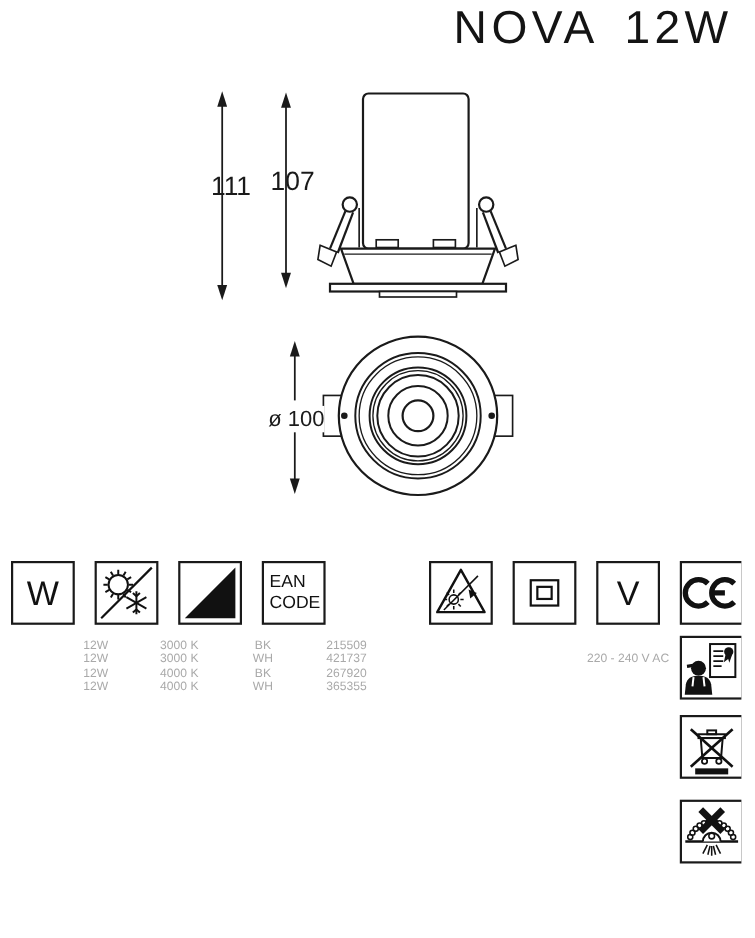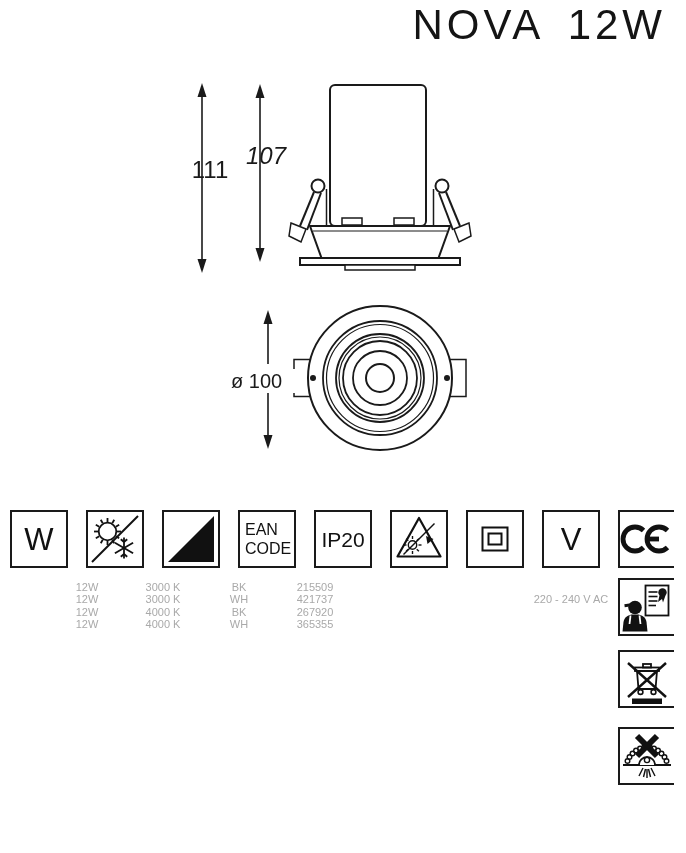--- a/index.html
+++ b/index.html
@@ -2,21 +2,21 @@
 <html><head>
 <meta charset="utf-8">
 <style>
   html,body{margin:0;padding:0;background:#fff;}
   #canvas{position:relative;width:674px;height:853px;background:#fff;overflow:hidden;
           font-family:"Liberation Sans",sans-serif;color:#1a1a1a;border-radius:19px;}
   .abs{position:absolute;}
   .title{font-size:42px;font-weight:400;letter-spacing:4px;word-spacing:10px;
          white-space:nowrap;color:#141414;line-height:1;}
   .dim-label{font-size:24px;text-align:center;color:#1a1a1a;line-height:1;}
-  .dia-label{font-size:20px;text-align:left;color:#1a1a1a;line-height:1;
+  .dia-label{font-size:20px;text-align:right;color:#1a1a1a;line-height:1;
              background:#fff;padding:2px 0;}
   .icon-box{position:absolute;width:54px;height:54px;border:2px solid #1a1a1a;
             background:#fff;display:flex;align-items:center;justify-content:center;}
   .big-letter{font-size:31px;font-weight:400;color:#111;line-height:1;}
   .ip-text{font-size:21px;font-weight:500;color:#111;line-height:1;}
   .ean-text{font-size:16px;font-weight:500;color:#111;line-height:19px;
             white-space:pre-line;width:100%;padding-left:5px;box-sizing:border-box;}
   .spec-table{position:absolute;left:1px;top:581px;width:304px;
               font-size:11px;color:#a9a9a9;padding-left:48px;}
   .spec-row{display:flex;height:12.4px;line-height:12.4px;}
@@ -64,21 +64,21 @@
       <rect x="214" y="138" width="20" height="7" stroke-width="1.5" fill="#fff"></rect>
 
       <path d="M130 146 L270 146 L258.5 178 L141.5 178 Z" stroke-width="2" fill="#fff"></path>
       <line x1="133" y1="151" x2="267" y2="151" stroke-width="1.2"></line>
 
       <rect x="120" y="178" width="160" height="7" stroke-width="2" fill="#fff"></rect>
       <rect x="165" y="185" width="70" height="5" stroke-width="1.5" fill="#fff"></rect>
     </g>
   </svg>
   <div class="abs dim-label" style="left:184px;top:158px;width:52px;">111</div>
-  <div class="abs dim-label" style="left:240px;top:144px;width:52px;font-style:italic;">107</div>
+  <div class="abs dim-label" style="left:240px;top:154px;width:52px;">107</div>
 
   <svg class="abs" style="left:230px;top:300px;" width="240" height="160" viewBox="0 0 240 160">
     <g stroke="#1a1a1a" fill="none">
       <rect x="64" y="59.5" width="22" height="37" stroke-width="1.5" fill="#fff"></rect>
       <rect x="214" y="59.5" width="22" height="37" stroke-width="1.5" fill="#fff"></rect>
       <circle cx="150" cy="78" r="72" stroke-width="2" fill="#fff"></circle>
       <circle cx="150" cy="78" r="57" stroke-width="1.8"></circle>
       <circle cx="150" cy="78" r="53.5" stroke-width="1.2"></circle>
       <circle cx="150" cy="78" r="44" stroke-width="1.8"></circle>
       <circle cx="150" cy="78" r="41" stroke-width="1.2"></circle>
@@ -133,23 +133,20 @@
     <svg width="54" height="54" viewBox="0 0 54 54">
       <polygon points="4,50 50,4 50,50" fill="#111"></polygon>
     </svg>
   </div>
 
   <div class="icon-box" style="left:238px;top:510px;">
     <span class="ean-text">EAN
 CODE</span>
   </div>
 
-  <div class="icon-box" style="left:314px;top:510px;">
-    <span class="ip-text">IP20</span>
-  </div>
 
   <div class="icon-box" style="left:390px;top:510px;">
     <svg width="54" height="54" viewBox="0 0 54 54">
       <path d="M27 6 L48.5 44.5 L5.5 44.5 Z" fill="none" stroke="#111" stroke-width="2.2" stroke-linejoin="round"></path>
       <line x1="11.5" y1="42.5" x2="42.5" y2="11.5" stroke="#111" stroke-width="1.4"></line>
       <g stroke="#111" stroke-width="1.4" fill="none">
         <circle cx="20.5" cy="33" r="4.2"></circle>
         <line x1="26.5" y1="33" x2="29.5" y2="33"></line>
           <line x1="24.74" y1="28.76" x2="26.86" y2="26.64"></line>
         <line x1="20.5" y1="27" x2="20.5" y2="24"></line>

